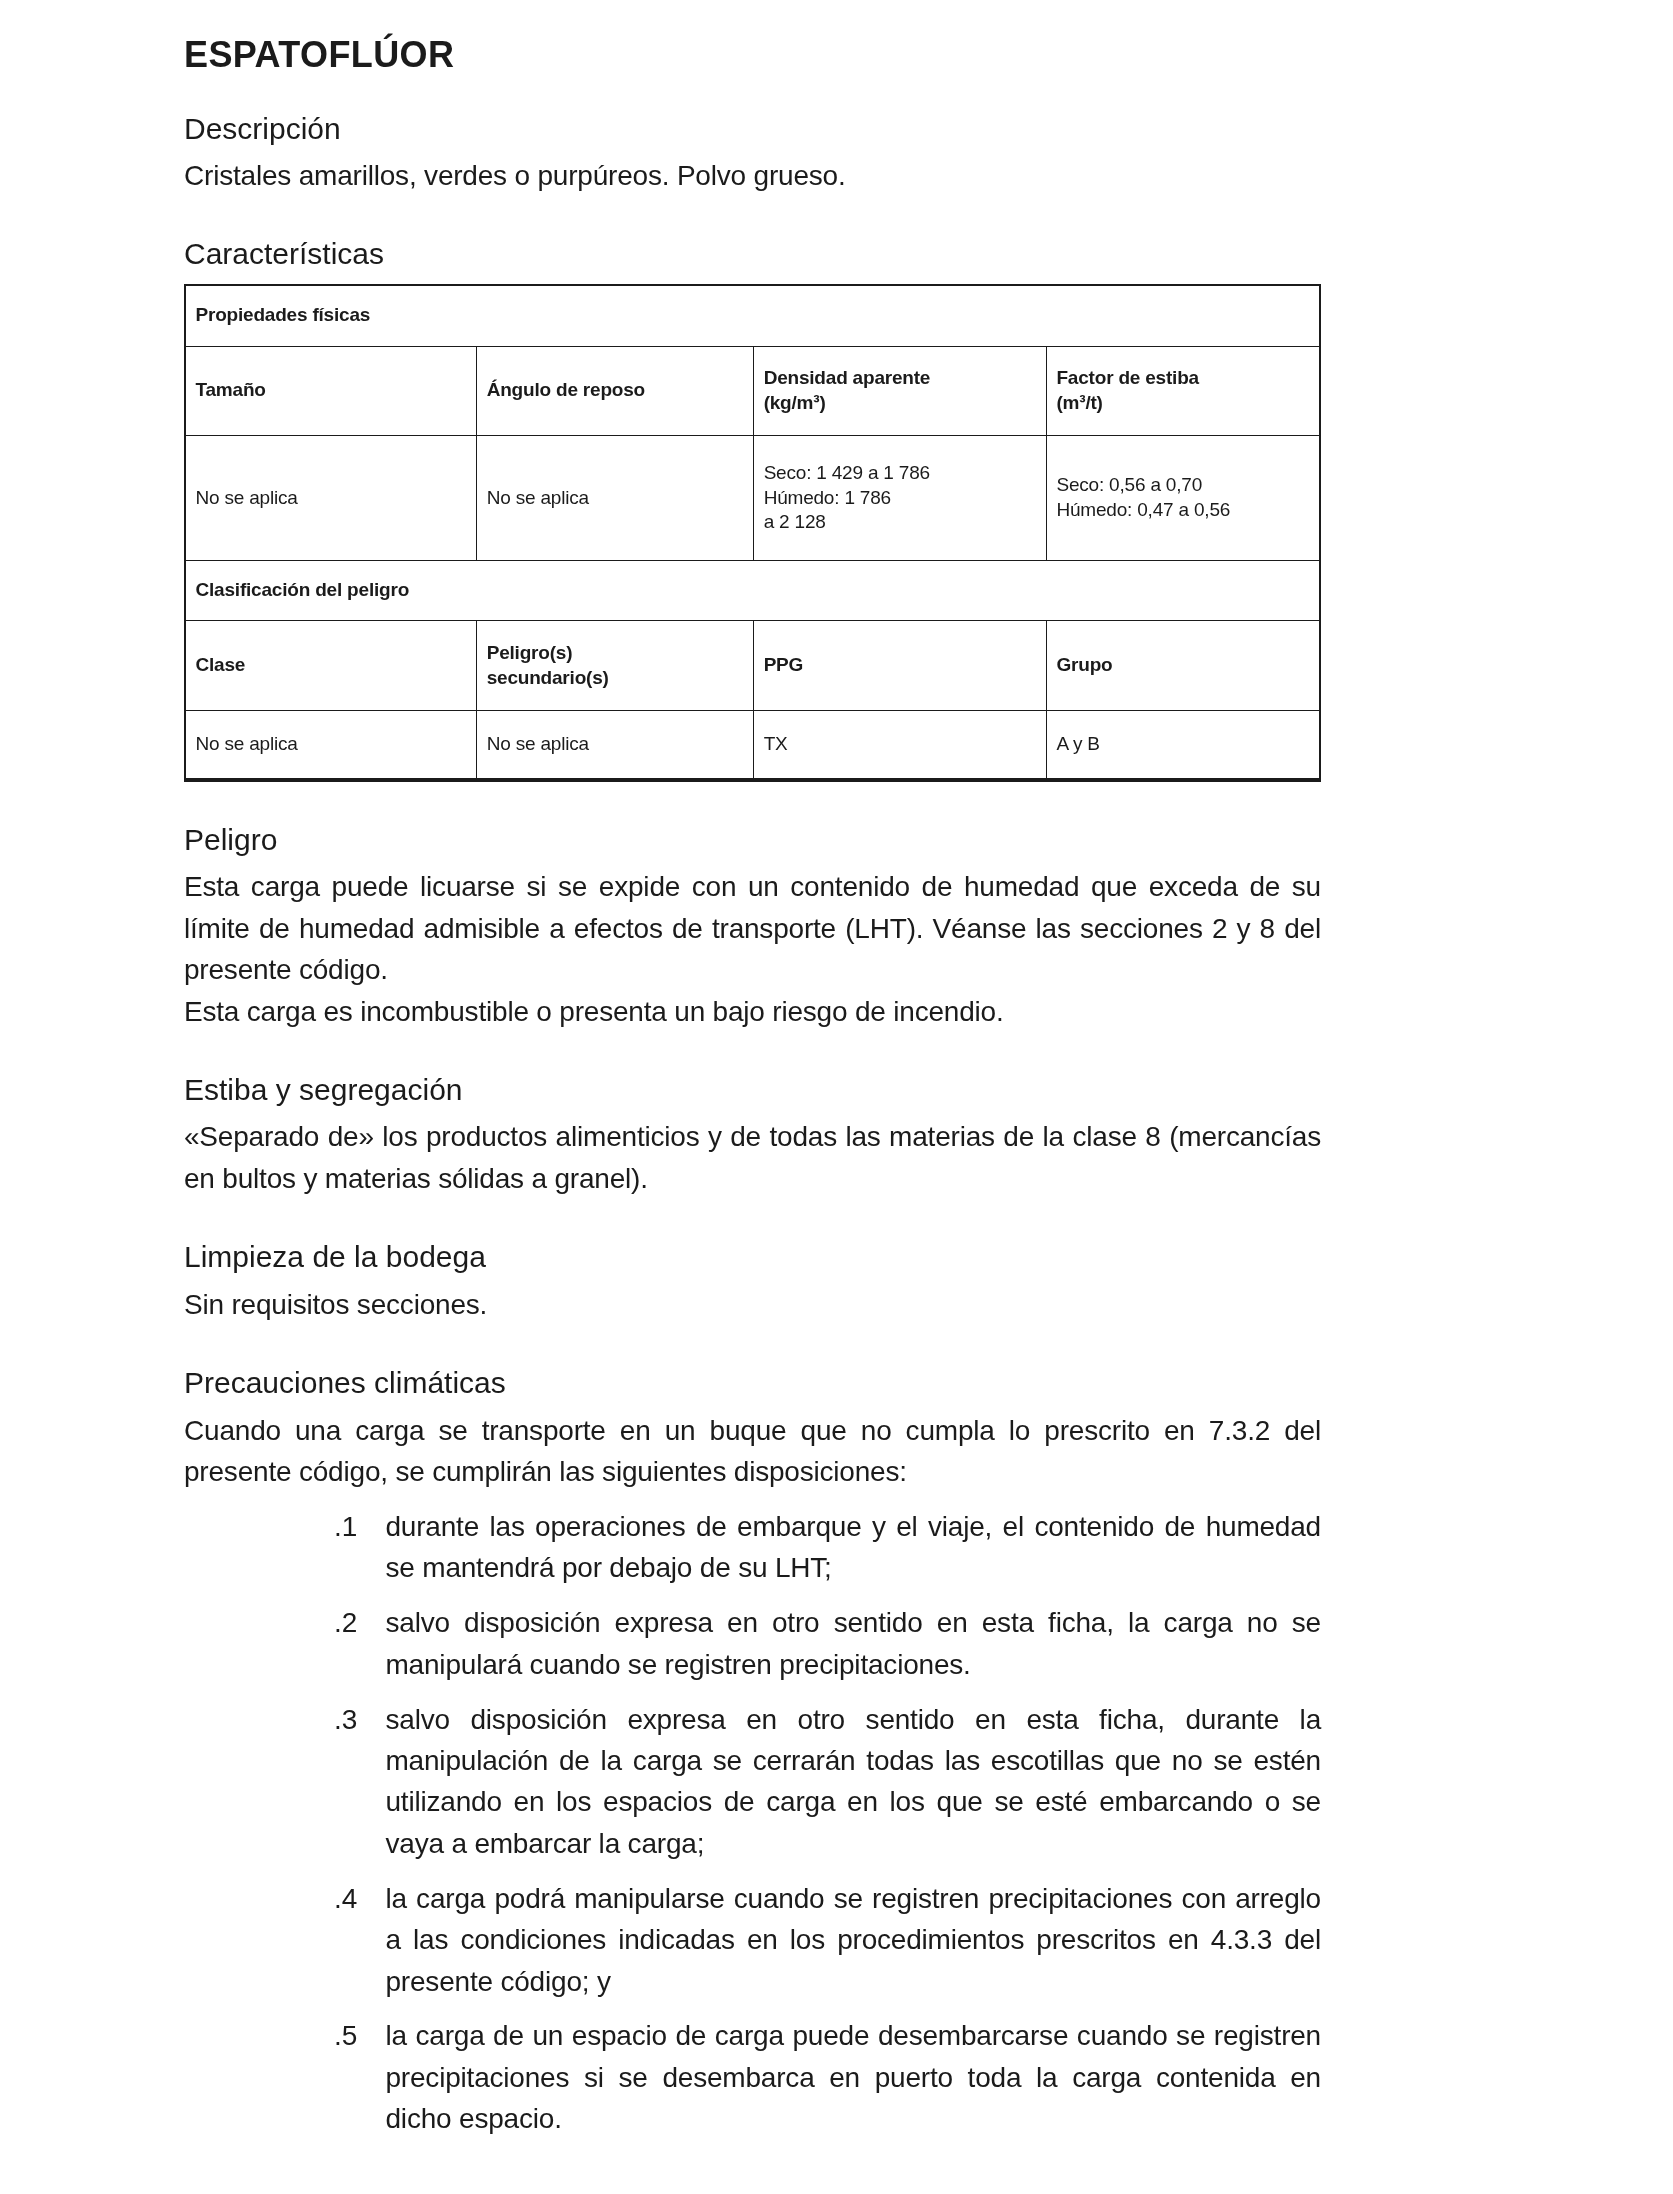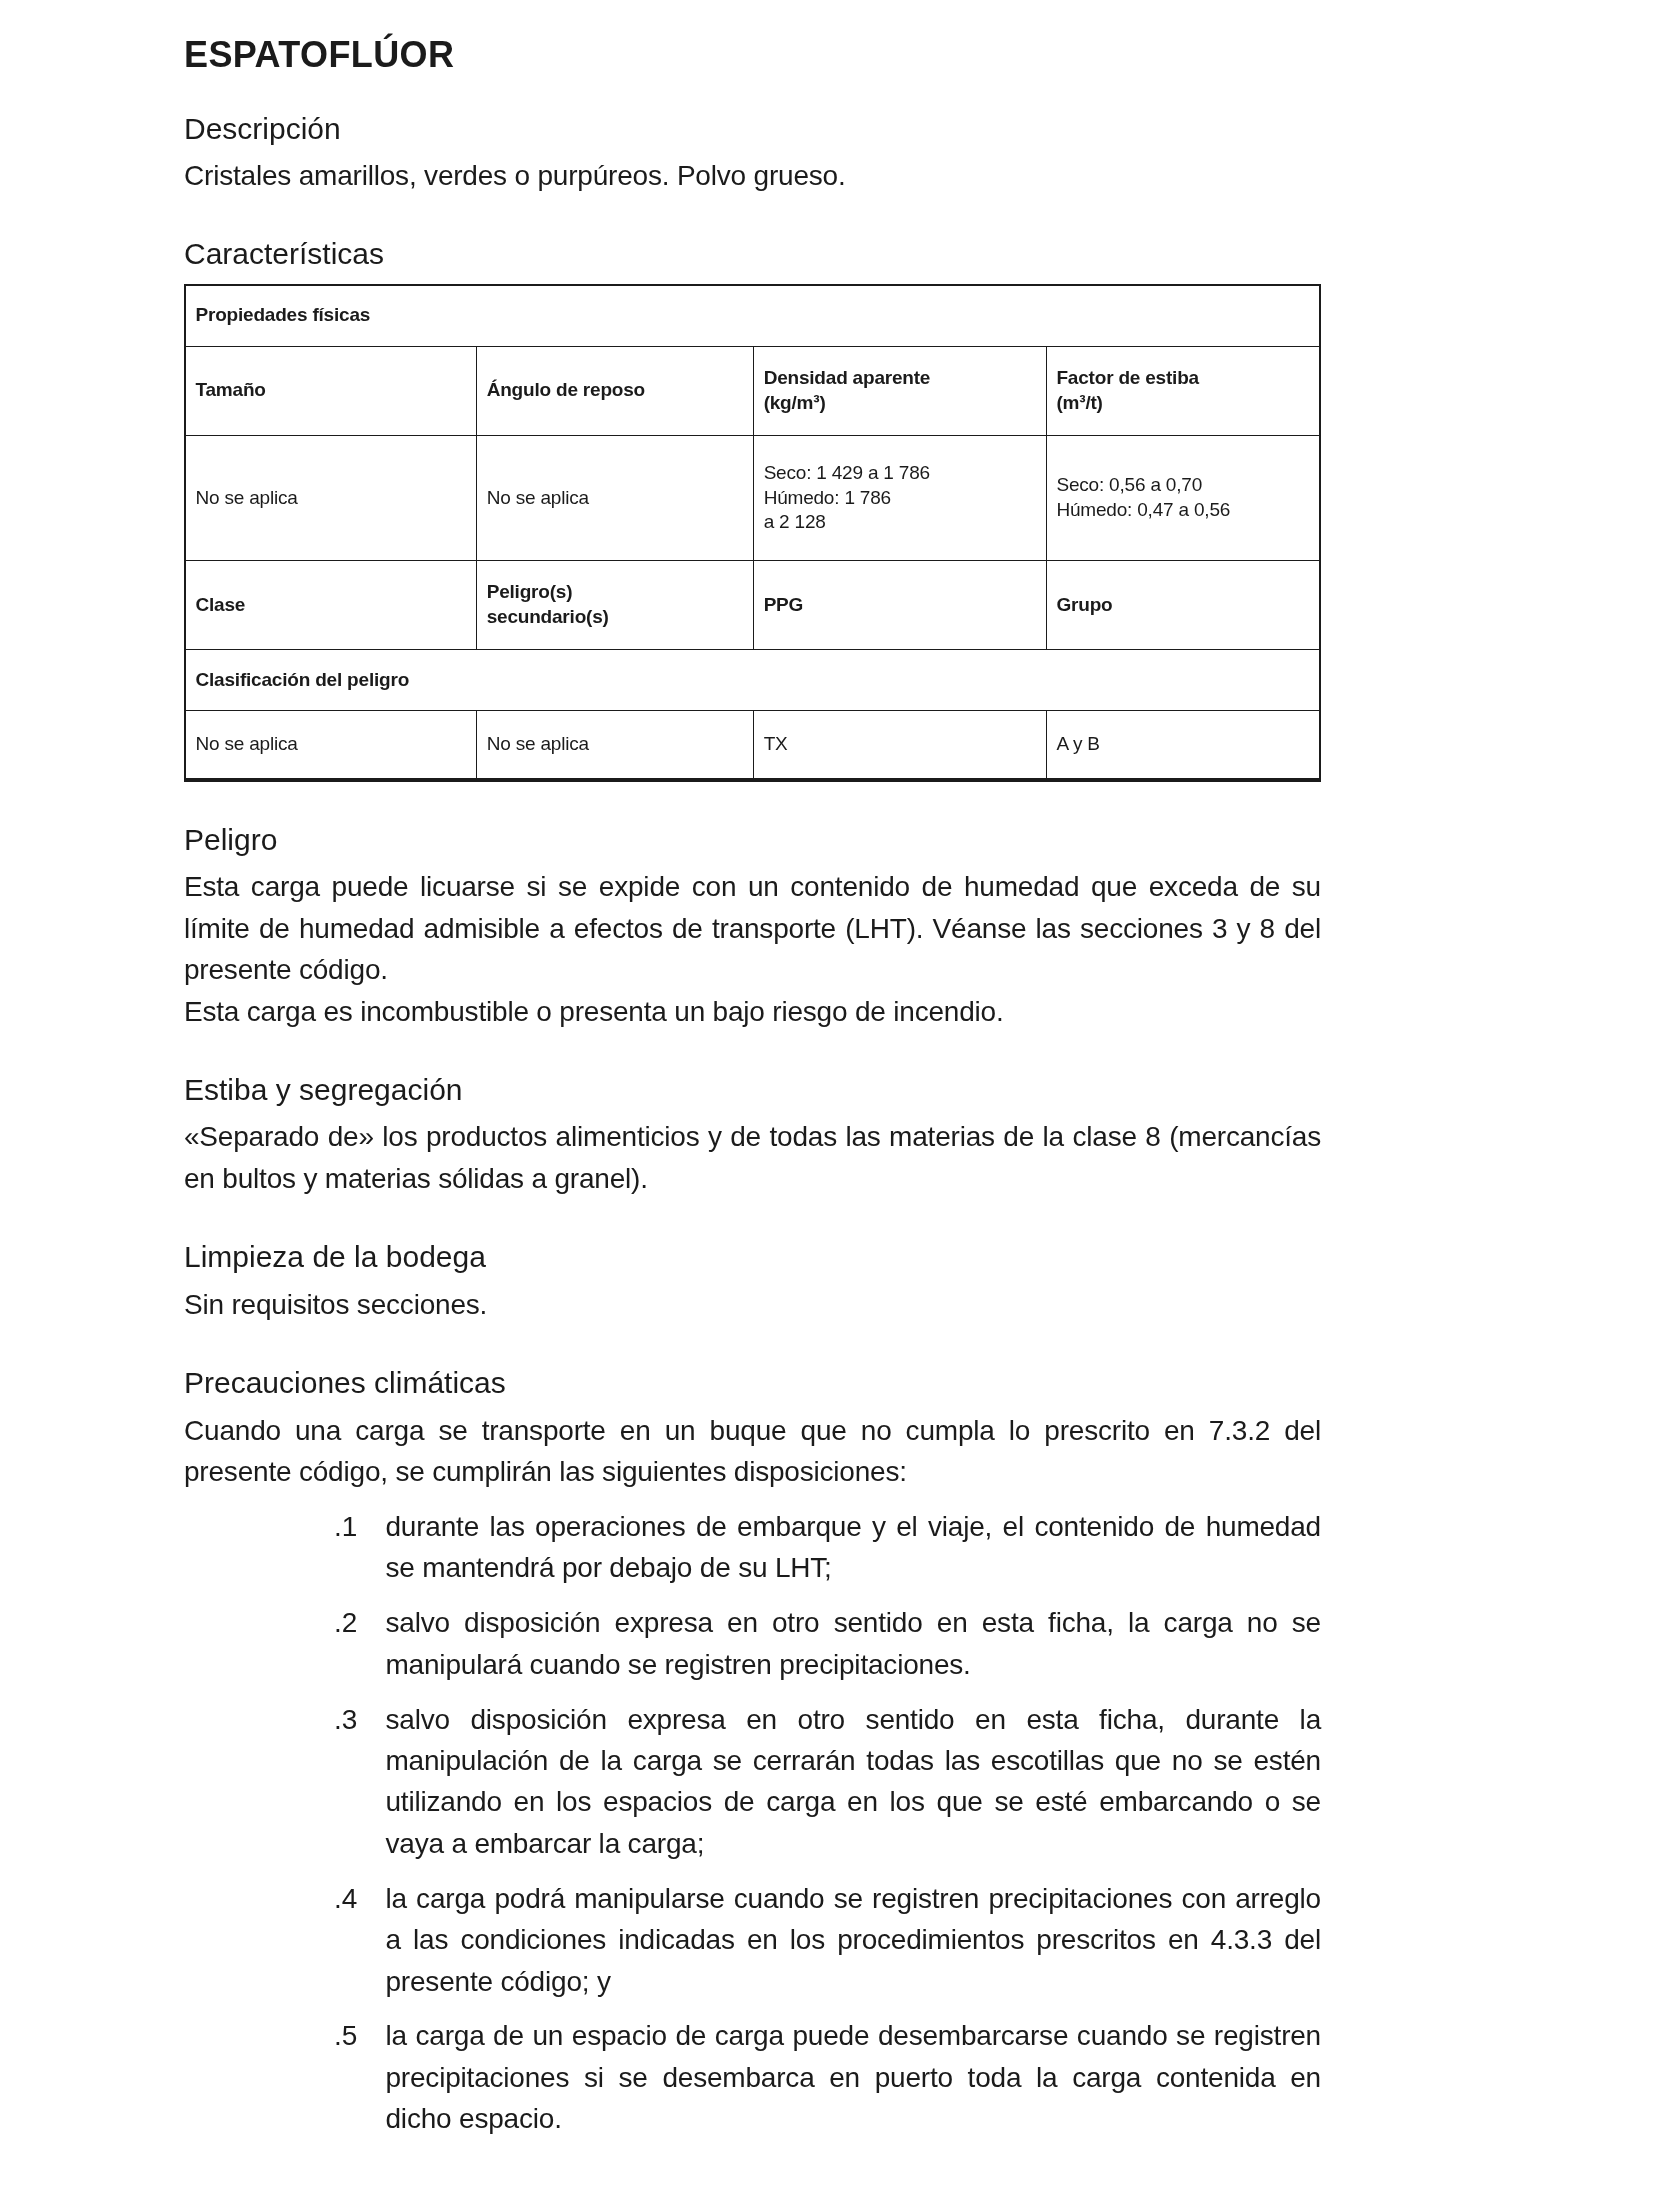--- a/index.html
+++ b/index.html
@@ -137,40 +137,40 @@
       <tr>
         <td class="data-cell tall">No se aplica</td>
         <td class="data-cell tall">No se aplica</td>
         <td class="data-cell tall multiline">Seco: 1 429 a 1 786
 Húmedo: 1 786
 a 2 128</td>
         <td class="data-cell tall multiline">Seco: 0,56 a 0,70
 Húmedo: 0,47 a 0,56</td>
       </tr>
       <tr>
+        <td colspan="4" class="span-header">Clasificación del peligro</td>
+      </tr>
+      <tr>
         <td class="col-header">Clase</td>
         <td class="col-header multiline">Peligro(s)
 secundario(s)</td>
         <td class="col-header">PPG</td>
         <td class="col-header">Grupo</td>
       </tr>
       <tr>
-        <td colspan="4" class="span-header">Clasificación del peligro</td>
-      </tr>
-      <tr>
         <td class="data-cell">No se aplica</td>
         <td class="data-cell">No se aplica</td>
         <td class="data-cell">TX</td>
         <td class="data-cell">A y B</td>
       </tr>
     </tbody>
   </table>
 
   <h2 class="sec-heading">Peligro</h2>
-  <p class="body-text">Esta carga puede licuarse si se expide con un contenido de humedad que exceda de su límite de humedad admisible a efectos de transporte (LHT). Véanse las secciones 3 y 8 del presente código.</p>
+  <p class="body-text">Esta carga puede licuarse si se expide con un contenido de humedad que exceda de su límite de humedad admisible a efectos de transporte (LHT). Véanse las secciones 2 y 8 del presente código.</p>
   <p class="body-text">Esta carga es incombustible o presenta un bajo riesgo de incendio.</p>
 
   <h2 class="sec-heading">Estiba y segregación</h2>
   <p class="body-text">«Separado de» los productos alimenticios y de todas las materias de la clase 8 (mercancías en bultos y materias sólidas a granel).</p>
 
   <h2 class="sec-heading">Limpieza de la bodega</h2>
   <p class="body-text">Sin requisitos secciones.</p>
 
   <h2 class="sec-heading">Precauciones climáticas</h2>
   <p class="body-text">Cuando una carga se transporte en un buque que no cumpla lo prescrito en 7.3.2 del presente código, se cumplirán las siguientes disposiciones:</p>

